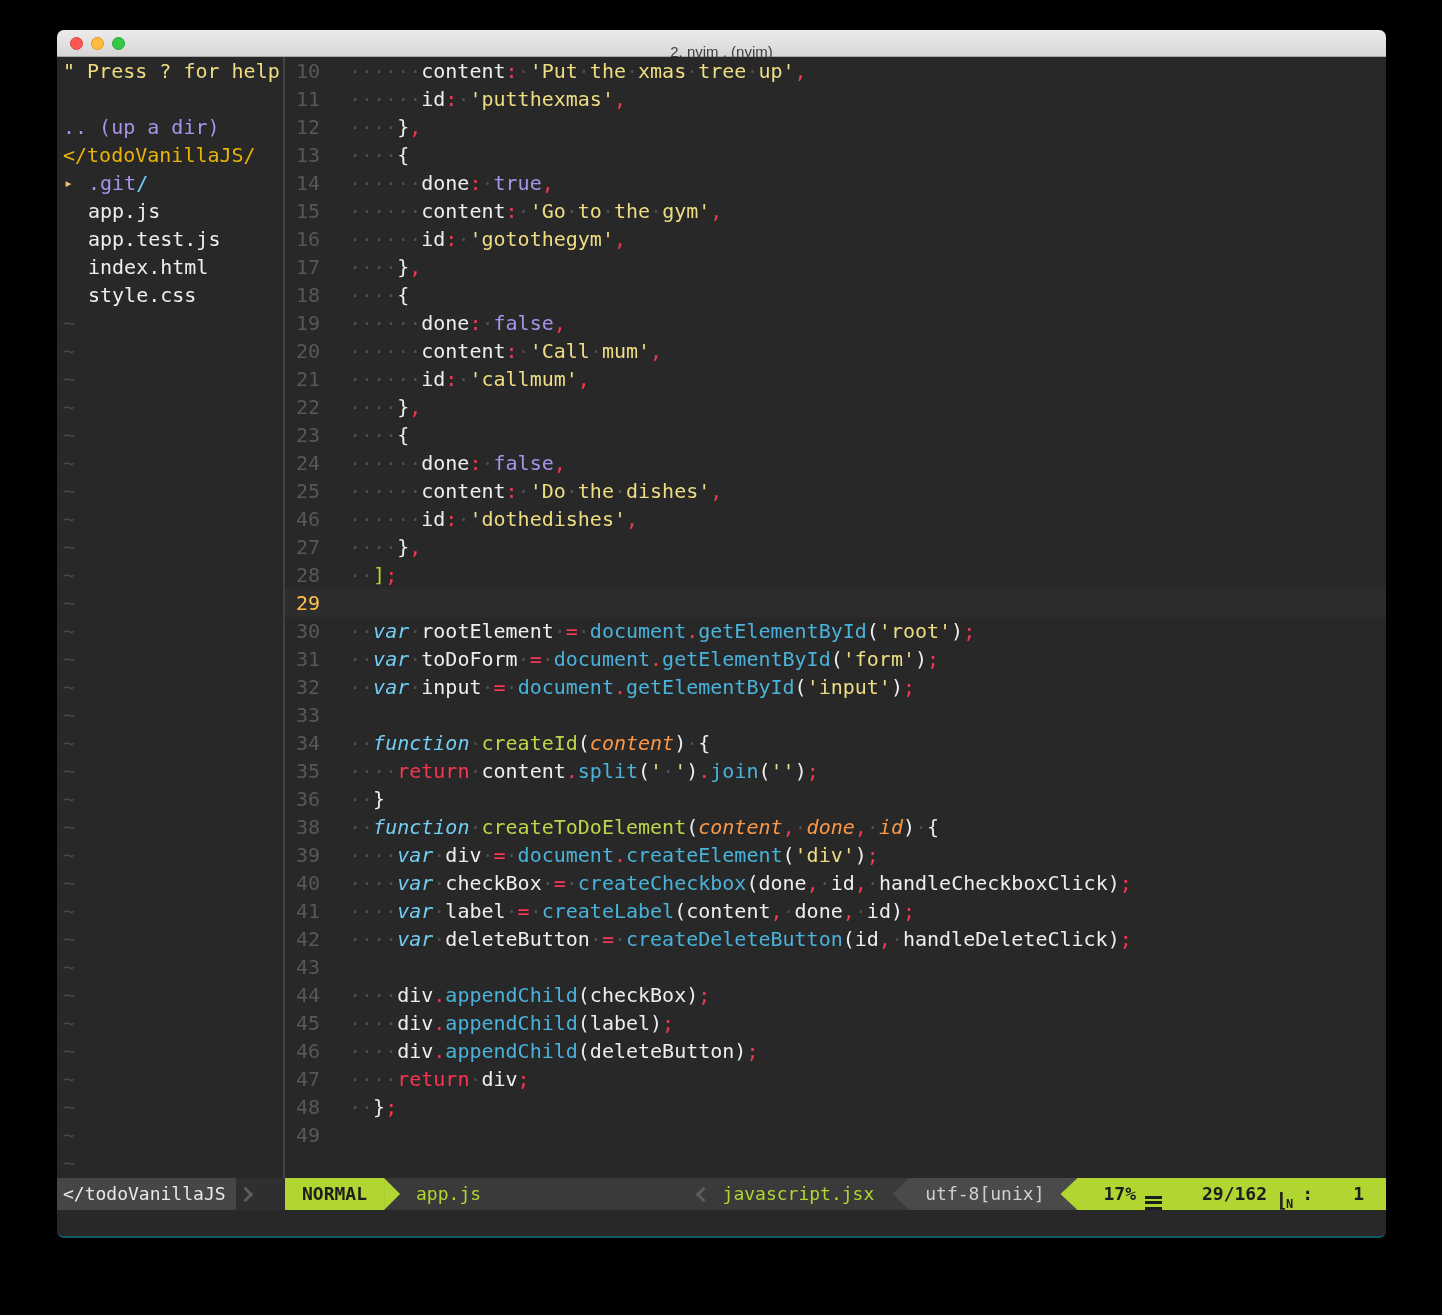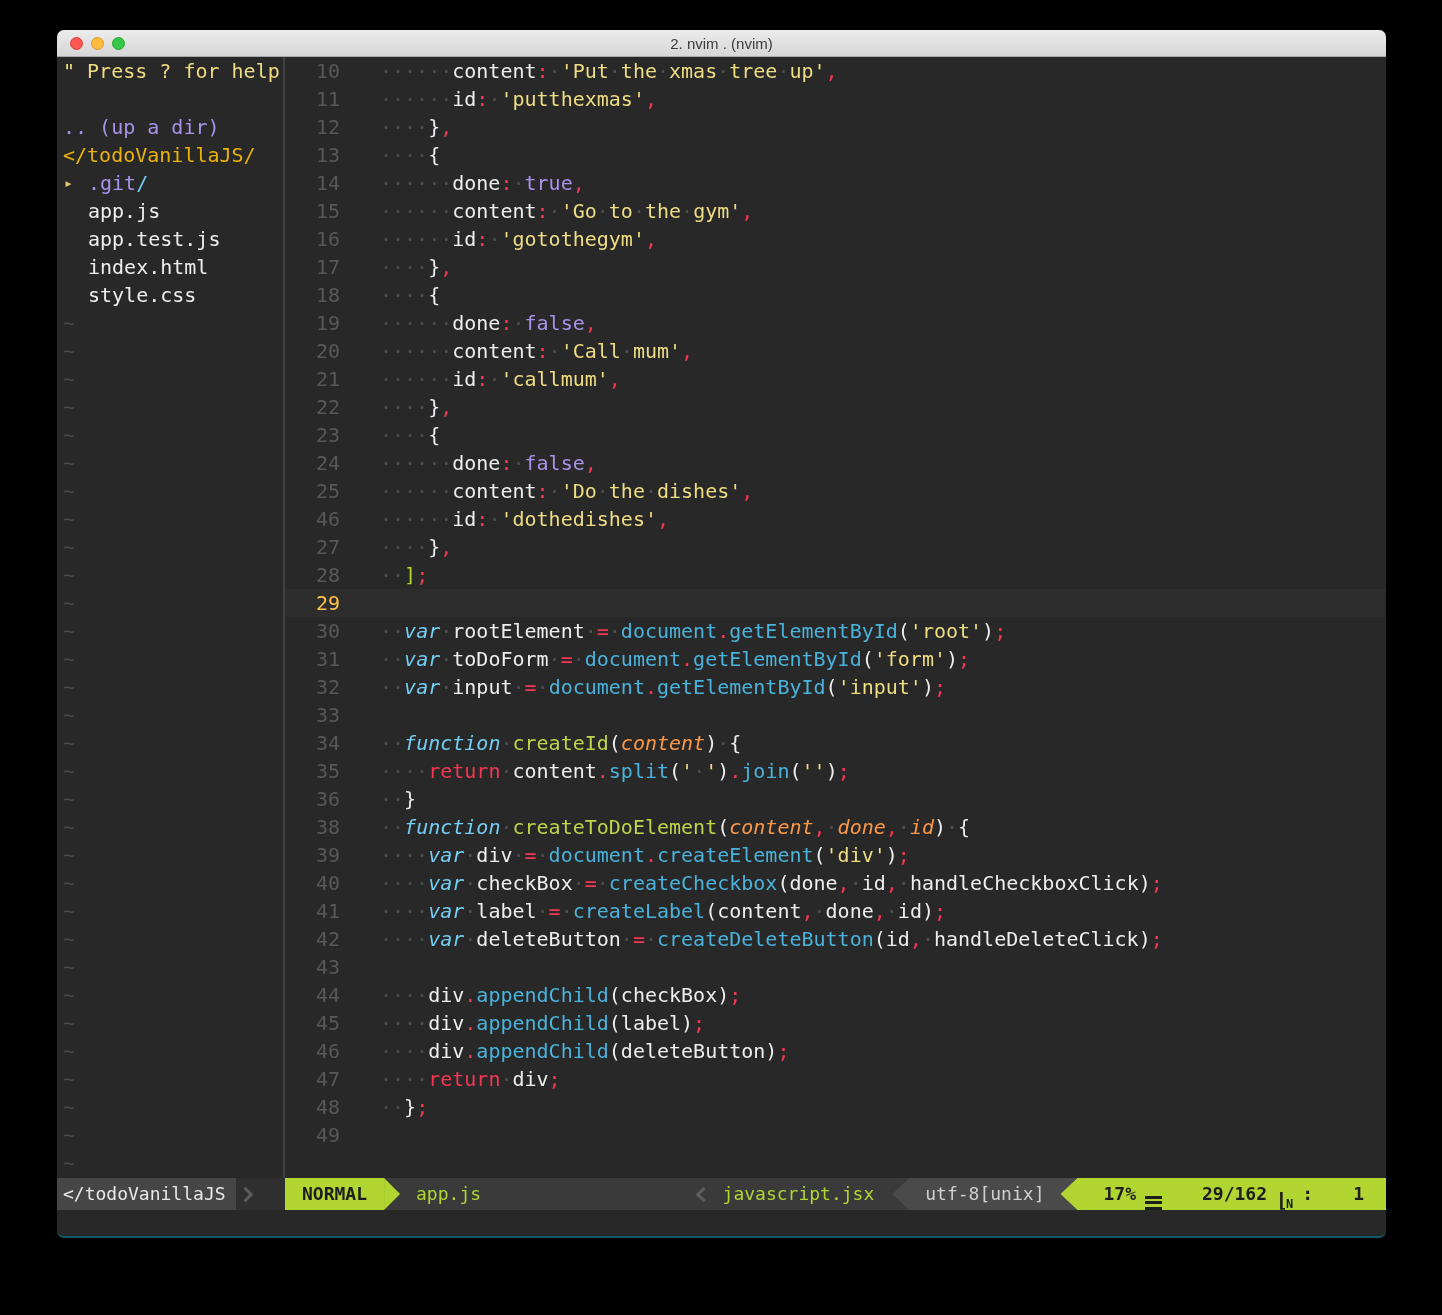--- a/index.html
+++ b/index.html
@@ -14,21 +14,21 @@
     border-bottom:2px solid #0f5a66;
     background:#282828;
   }
   
   .titlebar{
     position:relative;height:27px;
     background:linear-gradient(#ececec,#d6d6d6);
     border-bottom:1px solid #a8a8a8;
   }
   .title{
-    position:absolute;left:0;right:0;top:0;height:27px;line-height:27px;
+    position:absolute;left:0;right:0;top:8px;height:27px;line-height:27px;
     text-align:center;font-family:"Liberation Sans",sans-serif;
     font-size:15px;color:#3c3c3c;
   }
   .lights{position:absolute;left:13px;top:7px;display:flex;gap:8px;}
   .light{width:13px;height:13px;border-radius:50%;padding:0;border:1px solid;}
   .light.red{background:#fb5753;border-color:#df3e38;}
   .light.yellow{background:#fdbc40;border-color:#dd9b22;}
   .light.green{background:#34c748;border-color:#27a532;}
 
   
@@ -41,21 +41,21 @@
   .s-help{color:#eedd82;}
   .s-up{color:#a893ea;}
   .s-root{color:#eab308;}
   .s-entry{padding-left:31px;position:relative;color:#eeeeee;}
   .s-arrow{position:absolute;left:7px;top:0;color:#f0c674;font-size:15px;}
   .s-dirname{color:#a893ea;}
   .s-slash{color:#73cef4;}
   .s-tilde{color:#4a4a4a;}
 
   .code-row{display:flex;height:28px;font-size:20px;line-height:28px;white-space:pre;}
-  .lnum{width:46px;flex:none;text-align:left;color:#585858;margin-left:31px;}
+  .lnum{width:46px;flex:none;text-align:center;color:#585858;}
   .ltext{padding-left:18px;}
   .code-row.cursor-line .lnum{color:#ffc24b;}
   .code-row.cursor-line{background:rgba(255,255,255,0.025);}
   .tok-w{color:#eeeeee;}
   .tok-r{color:#f43753;}
   .tok-s{color:#eedd82;}
   .tok-k{color:#73cef4;font-style:italic;}
   .tok-m{color:#4ab3dc;}
   .tok-f{color:#bdd54a;}
   .tok-p{color:#fb9847;font-style:italic;}

